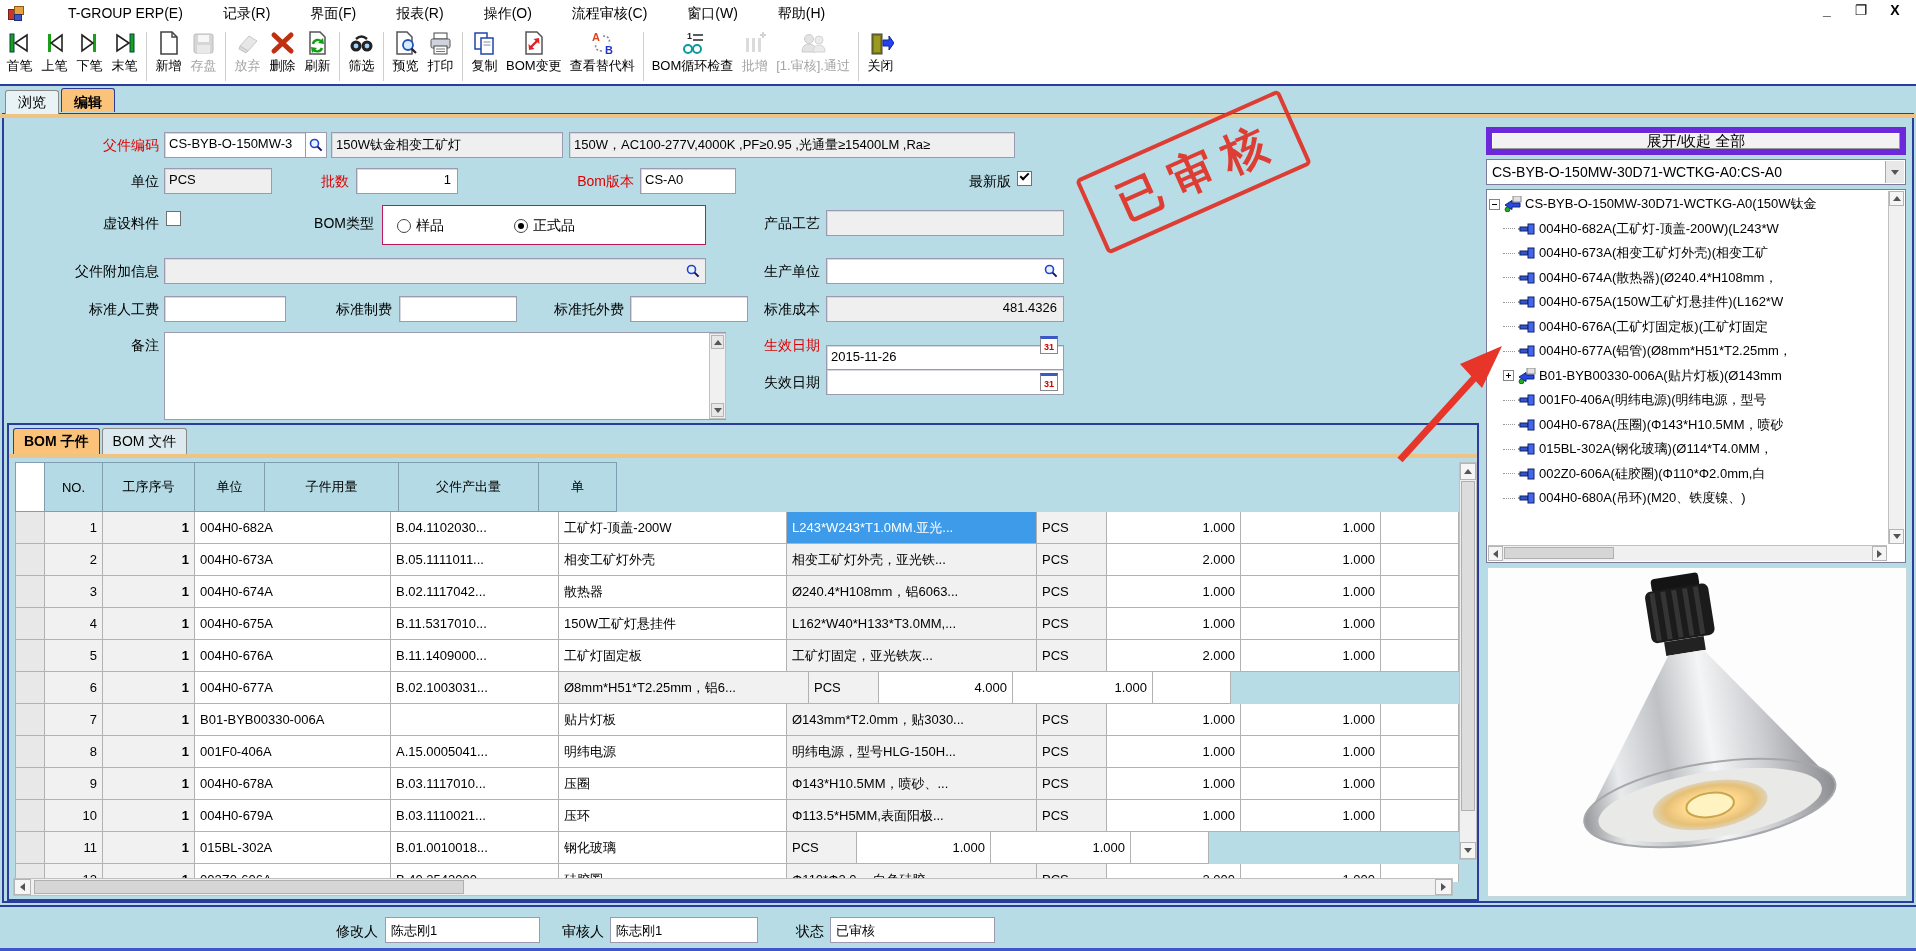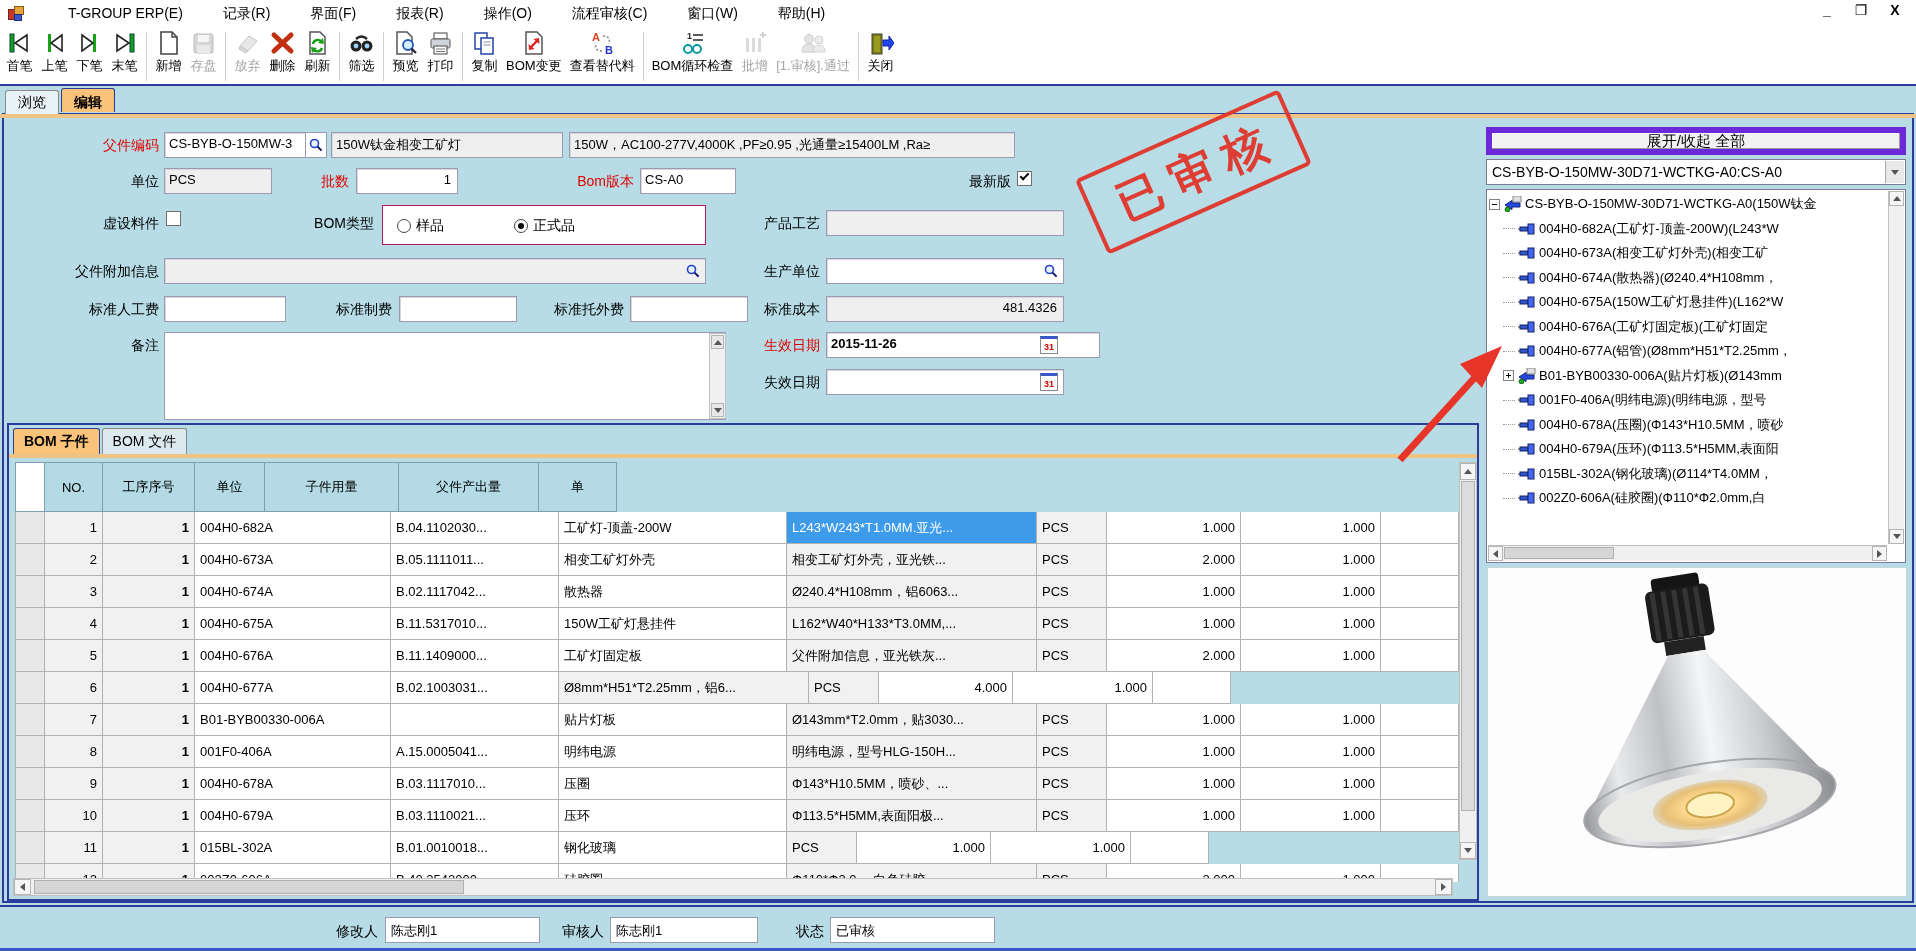--- a/index.html
+++ b/index.html
@@ -392,21 +392,21 @@
   <div class="vscroll-mini" style="left:705px; top:218px; height:86px;">
     <div class="sarrow" style="top:1px;">
         <div class="tri up"></div>
       </div>
     <div class="sarrow" style="bottom:1px;">
         <div class="tri down"></div>
       </div>
   </div>
 
   <div class="flabel red" style="left:738px; top:222px; width:78px;">生效日期</div>
-  <div class="ffield" style="left:822px; top:217px; width:274px;font-weight:bold;">2015-11-26</div>
+  <div class="ffield" style="left:822px; top:230px; width:238px;">2015-11-26</div>
   <div style="position:absolute; left:1036px; top:221px;">
       <div class="cal">31</div>
     </div>
 
   <div class="flabel" style="left:738px; top:259px; width:78px;">失效日期</div>
   <div class="ffield" style="left:822px; top:254px; width:238px;"></div>
   <div style="position:absolute; left:1036px; top:258px;">
       <div class="cal">31</div>
     </div>
 
@@ -482,21 +482,21 @@
             <div class="tc right" style="width: 140px;">1.000</div>
             <div class="tc" style="width: 78px;"></div>
           </div>
           <div class="trow">
             <div class="tc sel" style="width: 30px;"></div>
             <div class="tc shade right" style="width: 58px;">5</div>
             <div class="tc shade right bold" style="width: 92px;">1</div>
             <div class="tc" style="width: 196px;">004H0-676A</div>
             <div class="tc" style="width: 168px;">B.11.1409000...</div>
             <div class="tc" style="width: 228px;">工矿灯固定板</div>
-            <div class="tc shade" style="width: 250px;">父件附加信息，亚光铁灰...</div>
+            <div class="tc shade" style="width: 250px;">工矿灯固定，亚光铁灰...</div>
             <div class="tc shade" style="width: 70px;">PCS</div>
             <div class="tc right" style="width: 134px;">2.000</div>
             <div class="tc right" style="width: 140px;">1.000</div>
             <div class="tc" style="width: 78px;"></div>
           </div>
           <div class="trow">
             <div class="tc sel" style="width: 30px;"></div>
             <div class="tc shade right" style="width: 58px;">6</div>
             <div class="tc shade right bold" style="width: 92px;">1</div>
             <div class="tc" style="width: 196px;">004H0-677A</div>
@@ -707,39 +707,39 @@
             </svg>
             <span class="lbl">004H0-678A(压圈)(Φ143*H10.5MM，喷砂</span>
           </div>
           <div class="titem child">
             <span class="dotline"></span>
             <svg class="ticon16" viewBox="0 0 18 16">
               <rect x="2" y="6" width="8" height="4" fill="#3355cc" stroke="#112266"></rect>
               <rect x="10" y="3" width="6" height="10" fill="#4466ee" stroke="#112266"></rect>
               <line x1="0" y1="8" x2="2" y2="8" stroke="#333"></line>
             </svg>
-            <span class="lbl">004H0-679A(压环)(Φ113.5*H5MM,表面阳</span>
-          </div>
-          <div class="titem child">
-            <span class="dotline"></span>
-            <svg class="ticon16" viewBox="0 0 18 16">
-              <rect x="2" y="6" width="8" height="4" fill="#3355cc" stroke="#112266"></rect>
-              <rect x="10" y="3" width="6" height="10" fill="#4466ee" stroke="#112266"></rect>
-              <line x1="0" y1="8" x2="2" y2="8" stroke="#333"></line>
-            </svg>
             <span class="lbl">015BL-302A(钢化玻璃)(Ø114*T4.0MM，</span>
           </div>
           <div class="titem child">
             <span class="dotline"></span>
             <svg class="ticon16" viewBox="0 0 18 16">
               <rect x="2" y="6" width="8" height="4" fill="#3355cc" stroke="#112266"></rect>
               <rect x="10" y="3" width="6" height="10" fill="#4466ee" stroke="#112266"></rect>
               <line x1="0" y1="8" x2="2" y2="8" stroke="#333"></line>
             </svg>
             <span class="lbl">002Z0-606A(硅胶圈)(Φ110*Φ2.0mm,白</span>
+          </div>
+          <div class="titem child">
+            <span class="dotline"></span>
+            <svg class="ticon16" viewBox="0 0 18 16">
+              <rect x="2" y="6" width="8" height="4" fill="#3355cc" stroke="#112266"></rect>
+              <rect x="10" y="3" width="6" height="10" fill="#4466ee" stroke="#112266"></rect>
+              <line x1="0" y1="8" x2="2" y2="8" stroke="#333"></line>
+            </svg>
+            <span class="lbl">004H0-680A(吊环)(M20、铁度镍、)</span>
           </div>
         </div>
       <div class="tree-vbar">
         <div class="btn" style="top:0;">
             <div class="tri up"></div>
           </div>
         <div class="btn" style="bottom:0;">
             <div class="tri down"></div>
           </div>
       </div>

